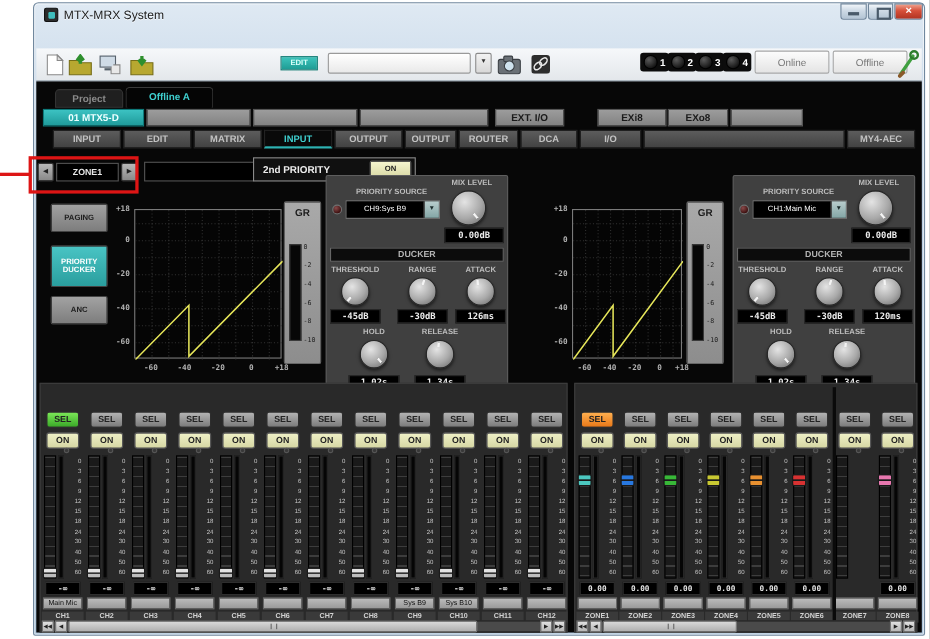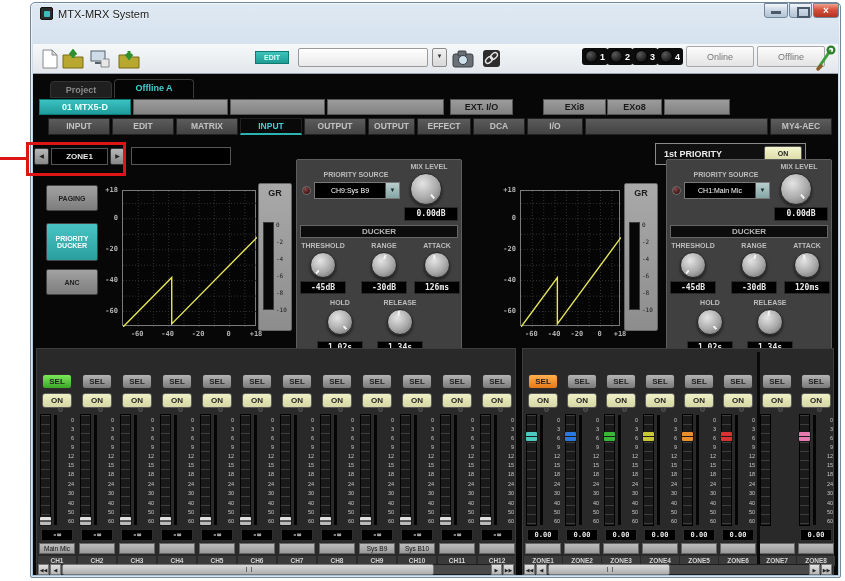--- a/index.html
+++ b/index.html
@@ -174,34 +174,34 @@
 
   <div class="a" id="navrow"></div>
 
   <div class="a arrbtn" style="left:34px;top:148px;width:15px;height:17px">◀</div>
   <div class="a zonefield" style="left:51px;top:148px;width:57px;height:17px">ZONE1</div>
   <div class="a arrbtn" style="left:110px;top:148px;width:15px;height:17px">▶</div>
   <div class="a zonefield" style="left:131px;top:147px;width:100px;height:18px"></div>
   <div class="a redrect" style="left:26px;top:142px;width:100px;height:34px;z-index:50"></div>
   <div class="a redline" style="left:0;top:157px;width:27px;height:3px;z-index:50"></div>
 
-  <div class="a header" style="left:655px;top:143px;width:151px;height:22px">
-    <span>1st PRIORITY</span>
+  <div class="a header" style="left:230px;top:143px;width:148px;height:22px">
+    <span>2nd PRIORITY</span>
     <span class="onbtn-h">ON</span>
   </div>
 
   <div class="a" id="sidebar"></div>
 
 <div class="a navbtn" style="position: absolute; left: 48px; top: 118px; width: 62px; height: 17px;">INPUT</div>
     <div class="a navbtn" style="position: absolute; left: 112px; top: 118px; width: 62px; height: 17px;">EDIT</div>
     <div class="a navbtn" style="position: absolute; left: 176px; top: 118px; width: 62px; height: 17px;">MATRIX</div>
     <div class="a navbtn active" style="position: absolute; left: 240px; top: 118px; width: 62px; height: 17px;">INPUT</div>
     <div class="a navbtn" style="position: absolute; left: 304px; top: 118px; width: 62px; height: 17px;">OUTPUT</div>
     <div class="a navbtn" style="position: absolute; left: 368px; top: 118px; width: 47px; height: 17px;">OUTPUT</div>
-    <div class="a navbtn" style="position: absolute; left: 417px; top: 118px; width: 54px; height: 17px;">EFFECT</div>
+    <div class="a navbtn" style="position: absolute; left: 417px; top: 118px; width: 54px; height: 17px;">ROUTER</div>
     <div class="a navbtn" style="position: absolute; left: 473px; top: 118px; width: 52px; height: 17px;">DCA</div>
     <div class="a navbtn" style="position: absolute; left: 527px; top: 118px; width: 56px; height: 17px;">I/O</div>
     <div class="a navbtn" style="position: absolute; left: 770px; top: 118px; width: 62px; height: 17px;">MY4-AEC</div>
     <div class="a navbtn" style="position: absolute; left: 585px; top: 118px; width: 183px; height: 17px;"></div>
     <div class="a sidebtn" style="position: absolute; left: 46px; top: 185px; width: 52px; height: 26px;">PAGING</div>
     <div class="a sidebtn active" style="position: absolute; left: 46px; top: 223px; width: 52px; height: 38px;">PRIORITY DUCKER</div>
     <div class="a sidebtn" style="position: absolute; left: 46px; top: 269px; width: 52px; height: 26px;">ANC</div>
     <div class="a panel" style="position: absolute; left: 296px; top: 159px; width: 166px; height: 201px;"></div>
     <div class="a lbl" style="position: absolute; left: 306px; top: 171px; width: 100px; height: 9px;">PRIORITY SOURCE</div>
     <div class="a led" style="position: absolute; left: 302px; top: 186px; width: 9px; height: 9px;"></div>

